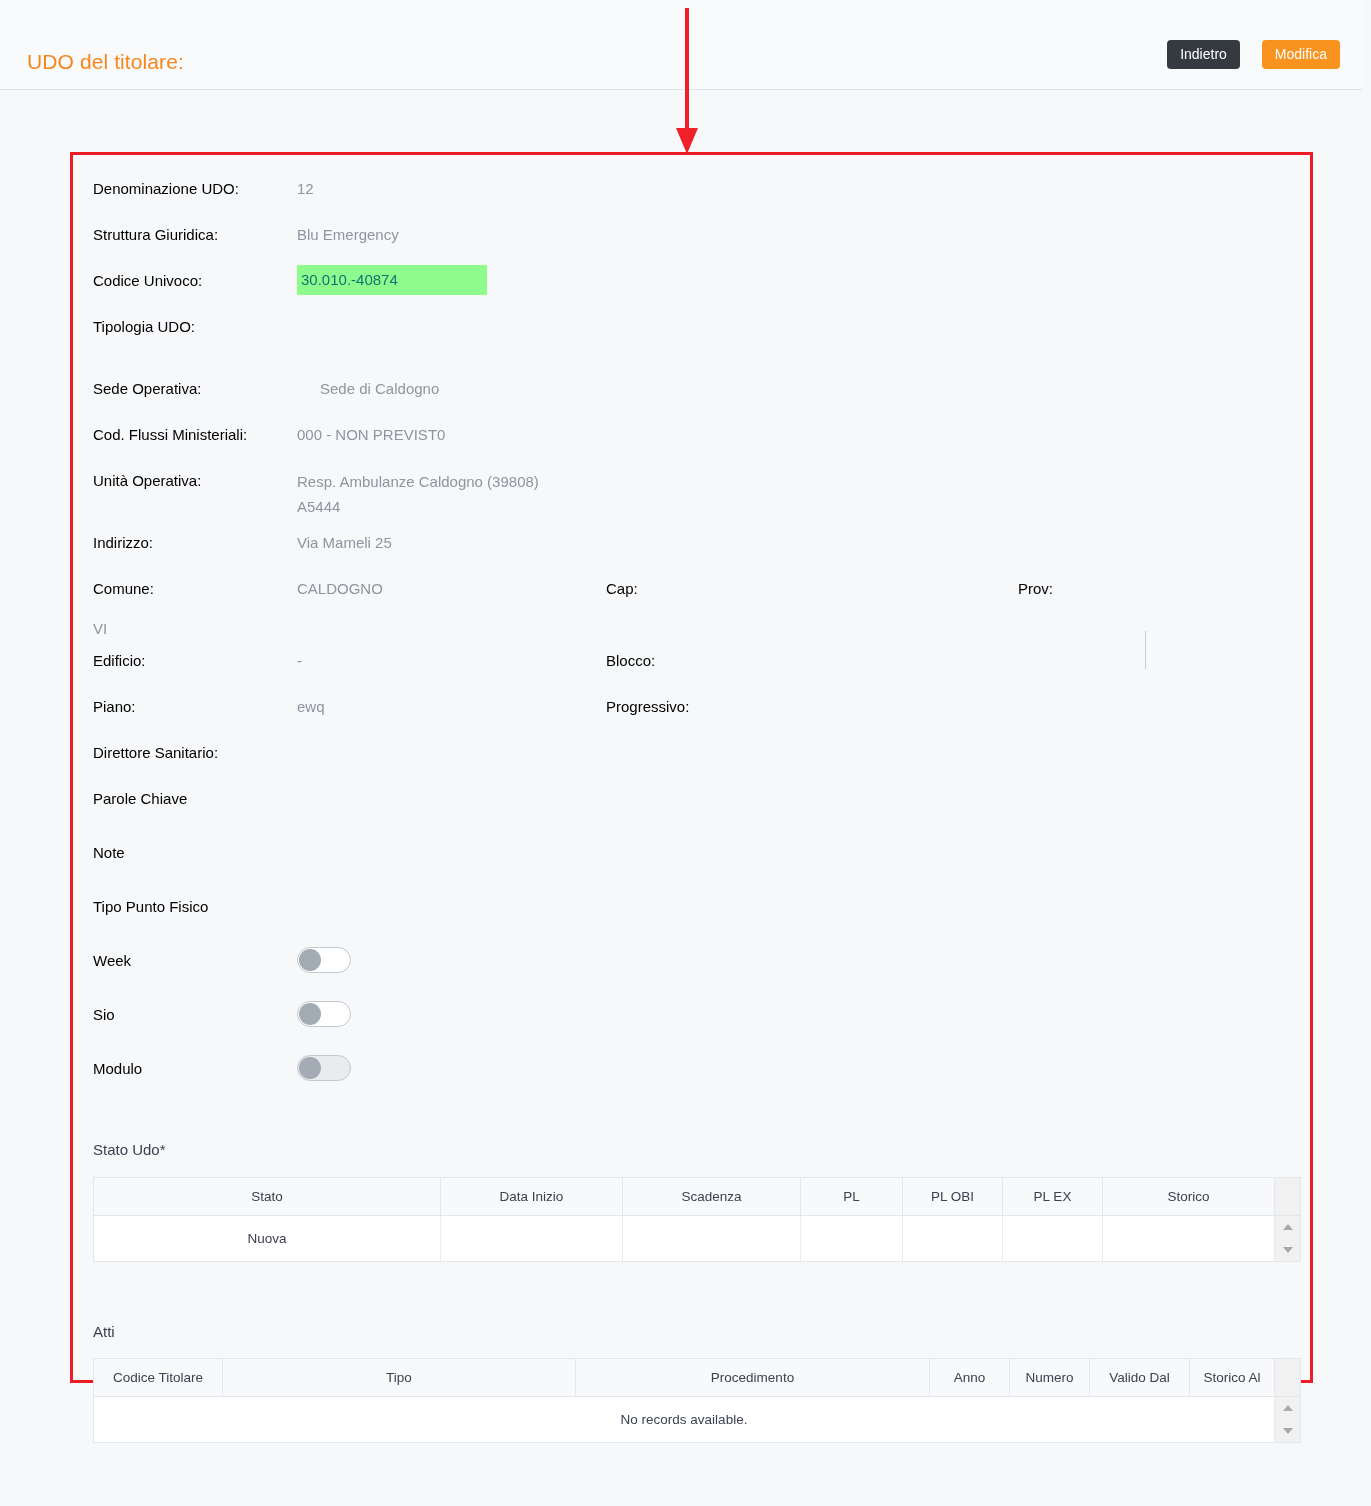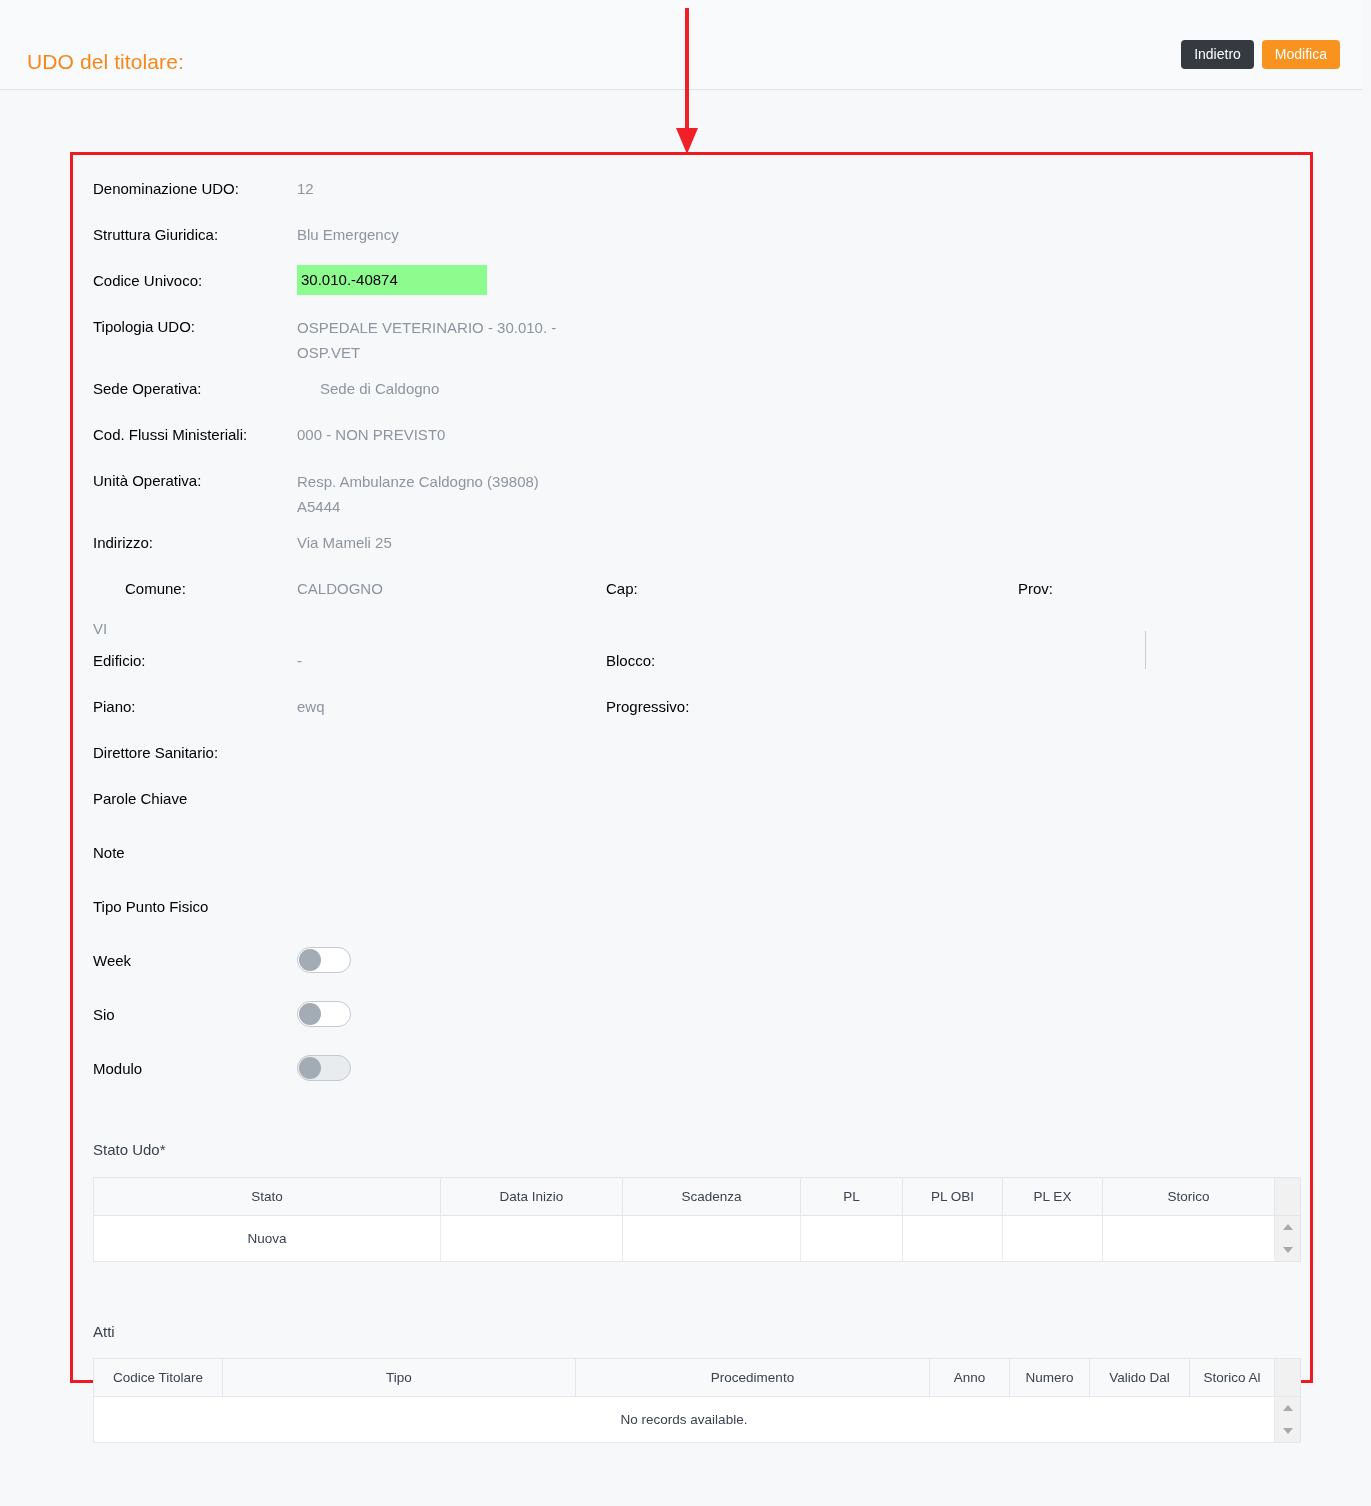--- a/index.html
+++ b/index.html
@@ -17,21 +17,21 @@
     position: absolute; left: 0; top: 0; width: 1362px; height: 90px;
     background: #f9fafb;
     border-bottom: 1px solid #dde4ec;
   }
   .page-title {
     position: absolute; left: 27px; top: 50px;
     font-size: 21px; color: #f7861b; font-weight: 400; letter-spacing: .1px;
   }
   .header-actions {
     position: absolute; right: 22px; top: 40px;
-    display: flex; gap: 8px; align-items: center;
+    display: flex; gap: 22px; align-items: center;
   }
   .btn {
     border: none; border-radius: 4px;
     font-size: 14px; font-family: inherit;
     padding: 7px 13px 8px 13px;
     color: #ffffff; cursor: pointer; line-height: 1;
   }
   .btn-dark { background: #343a40; }
   .btn-orange { background: #f7931e; }
 
@@ -54,21 +54,21 @@
     width: 1243px; height: 1231px;
     border: 3px solid #ed1c24;
     background: #f7f8fa;
   }
   .detail-inner { position: relative; width: 100%; height: 100%; }
 
   
   .field { position: absolute; font-size: 15px; line-height: 23px; }
   .value { color: #8d959e; font-weight: 400; }
   .value-hl {
-    background: #8dfb8d; color: #000000; padding: 3px 6px 4px 4px;
+    background: #8dfb8d; color: #0f766e; padding: 3px 6px 4px 4px;
     display: inline-block; min-width: 190px;
   }
 
   .lbl-col { position: absolute; left: 20px; }
   .val-col { position: absolute; left: 224px; }
   .mid-col { position: absolute; left: 533px; }
   .right-col { position: absolute; left: 945px; }
 
   
   .toggle {
@@ -149,35 +149,34 @@
 
       <div class="field lbl-col" style="top:68px;">Struttura Giuridica:</div>
       <div class="field val-col value" style="top:68px;">Blu Emergency</div>
 
       <div class="field lbl-col" style="top:114px;">Codice Univoco:</div>
       <div class="field val-col" style="top:110px;">
         <span class="value-hl">30.010.-40874</span>
       </div>
 
       <div class="field lbl-col" style="top:160px;">Tipologia UDO:</div>
-      <div class="field val-col value" style="top:160px; width:300px; line-height:25px;">OSPEDALE VETERINARIO - 30.010. - OSP.VET</div>
 
       <div class="field lbl-col" style="top:222px;">Sede Operativa:</div>
       <div class="field val-col value" style="top:222px;margin-left:23px;">Sede di Caldogno</div>
 
       <div class="field lbl-col" style="top:268px;">Cod. Flussi Ministeriali:</div>
       <div class="field val-col value" style="top:268px;">000 - NON PREVIST0</div>
 
       <div class="field lbl-col" style="top:314px;">Unità Operativa:</div>
       <div class="field val-col value" style="top:314px; width:270px; line-height:25px;">Resp. Ambulanze Caldogno (39808) A5444</div>
 
       <div class="field lbl-col" style="top:376px;">Indirizzo:</div>
       <div class="field val-col value" style="top:376px;">Via Mameli 25</div>
 
-      <div class="field lbl-col" style="top:422px;margin-left:32px;">Comune:</div>
+      <div class="field lbl-col" style="top:422px;">Comune:</div>
       <div class="field val-col value" style="top:422px;">CALDOGNO</div>
       <div class="field mid-col" style="top:422px;">Cap:</div>
       <div class="field right-col" style="top:422px;">Prov:</div>
       <div class="field lbl-col value" style="top:462px;">VI</div>
 
       <div class="field lbl-col" style="top:494px;">Edificio:</div>
       <div class="field val-col value" style="top:494px;">-</div>
       <div class="field mid-col" style="top:494px;">Blocco:</div>
       <div class="caret-artifact"></div>
 

